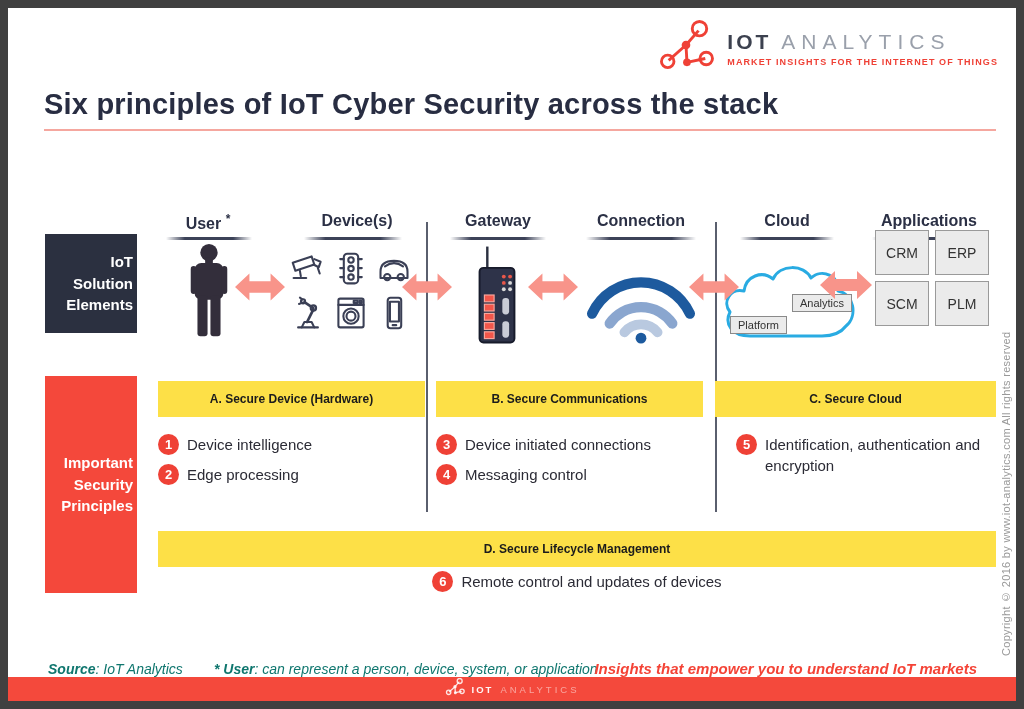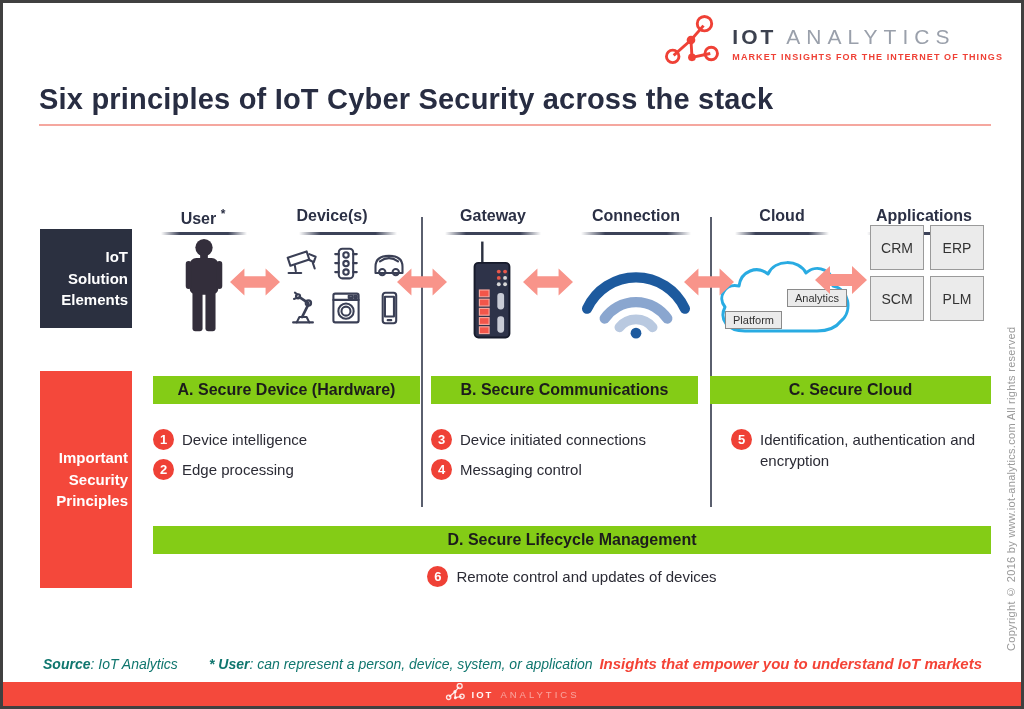--- a/index.html
+++ b/index.html
@@ -1,19 +1,19 @@
 <!DOCTYPE html>
 <html><head>
 <meta charset="utf-8">
 <style>
   * { margin:0; padding:0; box-sizing:border-box; }
   body { background:#e9e9e9; font-family:"Liberation Sans", sans-serif; }
   .page {
     position:relative; width:1024px; height:709px; background:#fff;
-    border:3px solid #404040; overflow:hidden;
+    border:8px solid #404040; overflow:hidden;
   }
 
   
   .logo { position:absolute; top:12px; right:18px; display:flex; align-items:center; gap:12px; }
   .logo-text .brand { display:flex; align-items:baseline; gap:10px; }
   .brand-bold { font-size:21px; font-weight:bold; letter-spacing:3px; color:#3c414f; }
   .brand-light { font-size:21px; font-weight:400; letter-spacing:6px; color:#9aa0ab; }
   .logo-tagline { margin-top:3px; font-size:9px; font-weight:bold; letter-spacing:1.1px; color:#ef4136; }
 
   
@@ -37,22 +37,22 @@
   
   .icon-abs { position:absolute; }
   .devices-grid { position:absolute; left:282px; top:243px; display:grid; grid-template-columns:repeat(3,36px); grid-auto-rows:38px; column-gap:7px; row-gap:6px; }
   .devices-grid svg { stroke:#3a3f55; fill:none; stroke-width:2.3; stroke-linecap:round; stroke-linejoin:round; }
   .cloud-wrap { position:absolute; left:710px; top:250px; width:150px; height:92px; }
   .cloud-label { position:absolute; background:#ebebeb; border:1.5px solid #8a8a8a; color:#333; font-size:11px; padding:2px 7px; }
   .apps-grid { position:absolute; left:867px; top:222px; display:grid; grid-template-columns:54px 54px; grid-auto-rows:45px; gap:6px; }
   .app-box { background:#ebebeb; border:1.5px solid #9a9a9a; display:flex; align-items:center; justify-content:center; font-size:14px; color:#333; }
 
   
-  .sec-bar { position:absolute; top:373px; height:28px; background:#84cc16; display:flex; align-items:center; justify-content:center;
-    font-size:16px; font-weight:bold; color:#1c1c1c; }
+  .sec-bar { position:absolute; top:373px; height:36px; background:#fde047; display:flex; align-items:center; justify-content:center;
+    font-size:12px; font-weight:bold; color:#1c1c1c; }
   .sec-bar.d { top:523px; }
   .pitem { position:absolute; display:flex; align-items:flex-start; gap:8px; }
   .pnum { flex:0 0 auto; width:21px; height:21px; border-radius:50%; background:#ef4136; color:#fff; font-size:13px; font-weight:bold;
     display:flex; align-items:center; justify-content:center; }
   .ptext { font-size:15px; color:#2b2b35; line-height:21px; }
   .pitem.center { justify-content:center; }
 
   
   .foot-text { position:absolute; top:653px; font-size:14px; color:#0f766e; font-style:italic; }
   .foot-text b { font-style:italic; }
@@ -96,21 +96,21 @@
 
   <div class="title">Six principles of IoT Cyber Security across the stack</div>
   <div class="title-rule"></div>
 
   <div class="vline" style="left:418px;"></div>
   <div class="vline" style="left:707px;"></div>
 
   <div class="col-head" style="left:135px;">
     <span>User</span> <span class="sup">*</span>
   </div>
-  <div class="col-head" style="left:264px;">Device(s)</div>
+  <div class="col-head" style="left:284px;">Device(s)</div>
   <div class="col-head" style="left:425px;">Gateway</div>
   <div class="col-head" style="left:568px;">Connection</div>
   <div class="col-head" style="left:714px;">Cloud</div>
   <div class="col-head" style="left:856px;">Applications</div>
   <div class="col-rule" style="left:158px; width:86px;"></div>
   <div class="col-rule" style="left:296px; width:98px;"></div>
   <div class="col-rule" style="left:442px; width:96px;"></div>
   <div class="col-rule" style="left:578px; width:110px;"></div>
   <div class="col-rule" style="left:732px; width:94px;"></div>
   <div class="col-rule" style="left:864px; width:114px;"></div>

